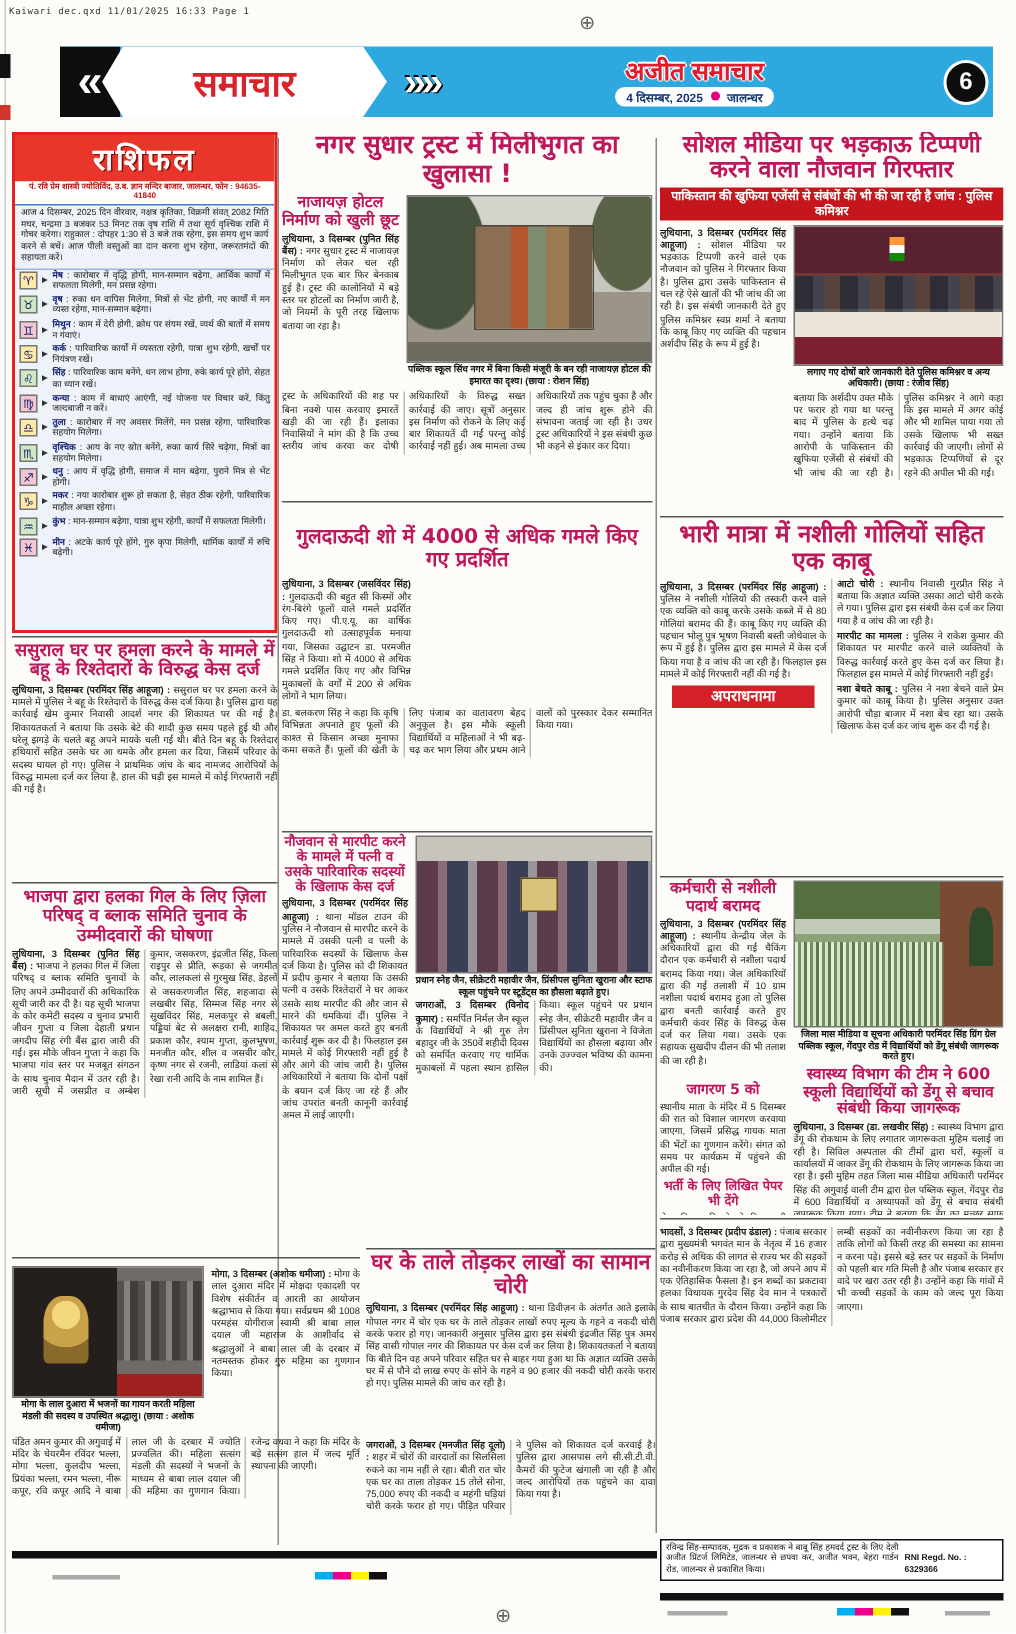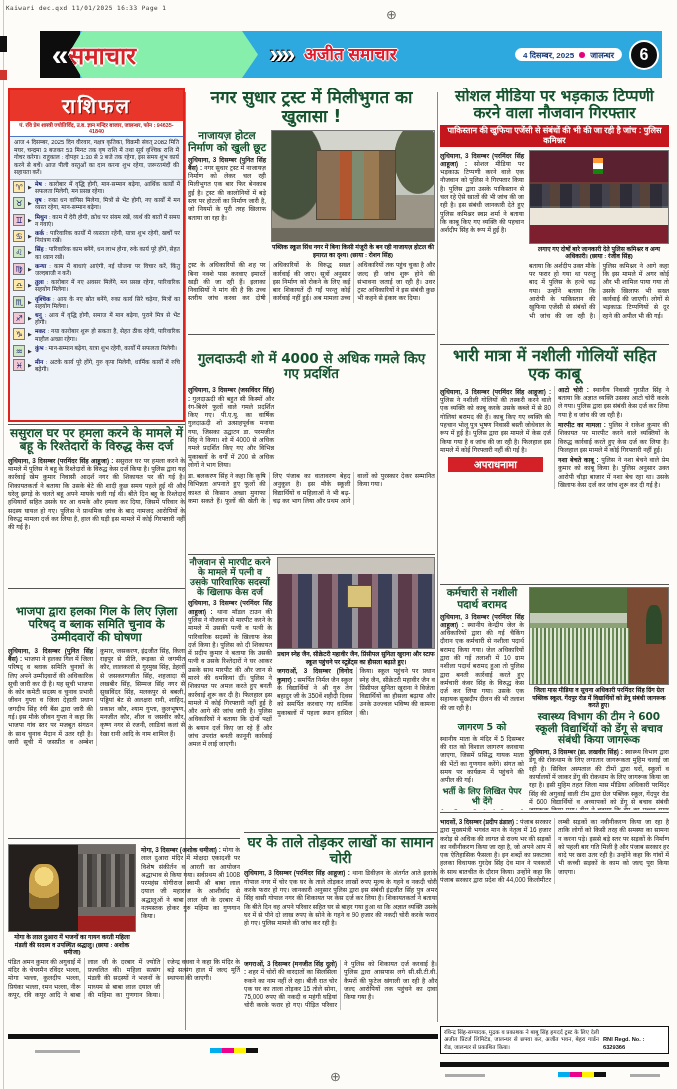--- a/index.html
+++ b/index.html
@@ -11,37 +11,37 @@
   .regmark{font-size:13px;color:#666;line-height:1}
   .edgeline{left:3px;top:0;width:1px;height:1089px;background:#c9c9c9}
   .bleed-black{left:0;top:36px;width:7px;height:16px;background:#111}
   .bleed-red{left:0;top:70px;width:7px;height:10px;background:#d0342c}
 
   
   .masthead{left:40px;top:31px;width:622px;height:47px;background:#2ea9e0;display:flex;align-items:stretch;overflow:hidden}
   .mh-black{flex:0 0 40px;background:#0d0d0d;color:#fff;display:flex;align-items:center;justify-content:center;font-size:30px;font-weight:bold;line-height:1}
   .mh-red{flex:0 0 198px;background:#e11b2b;display:flex;align-items:center;justify-content:center;clip-path:polygon(0 0,calc(100% - 16px) 0,100% 50%,calc(100% - 16px) 100%,0 100%);z-index:2}
   .mh-red .t{color:#fff;font-size:27px;font-weight:bold;text-shadow:-1.5px 0 #000,1.5px 0 #000,0 -1.5px #000,0 1.5px #000,2px 2px 0 #000}
-  .mh-yellow{flex:0 0 190px;margin-left:-12px;background:#86efac;display:flex;align-items:center;justify-content:flex-start;clip-path:polygon(0 0,calc(100% - 16px) 0,100% 50%,calc(100% - 16px) 100%,14px 100%,0 50%,14px 0);z-index:1}
+  .mh-yellow{flex:0 0 190px;margin-left:-12px;background:#ffffff;display:flex;align-items:center;justify-content:center;clip-path:polygon(0 0,calc(100% - 16px) 0,100% 50%,calc(100% - 16px) 100%,14px 100%,0 50%,14px 0);z-index:1}
   .mh-yellow .t{color:#d8232a;font-size:24px;font-weight:bold;text-shadow:-1.5px 0 #fff,1.5px 0 #fff,0 -1.5px #fff,0 1.5px #fff}
   .mh-chevs{flex:0 0 46px;display:flex;align-items:center;justify-content:center;color:#fff;font-size:26px;font-weight:bold;text-shadow:1px 1px 0 #000,-1px -1px 0 #000;letter-spacing:-3px}
-  .mh-right{flex:1;display:flex;flex-direction:row;align-items:center;justify-content:space-between;gap:2px;padding-right:4px}
+  .mh-right{flex:1;display:flex;flex-direction:column;align-items:center;justify-content:center;gap:2px;padding-right:4px}
   .mh-paper{color:#e11b2b;font-size:17px;font-weight:bold;text-shadow:-1px 0 #fff,1px 0 #fff,0 -1px #fff,0 1px #fff;line-height:1}
   .mh-pill{background:#fff;border-radius:8px;padding:1px 8px;display:flex;align-items:center;gap:5px;font-size:8px;font-weight:bold;color:#143a7a}
   .mh-dot{width:6px;height:6px;border-radius:50%;background:#e5007e;display:inline-block}
   .mh-num{flex:0 0 36px;display:flex;align-items:center;justify-content:center}
   .mh-numc{width:30px;height:30px;border-radius:50%;background:#0d0d0d;border:2px solid #fff;color:#fff;font-size:16px;font-weight:bold;display:flex;align-items:center;justify-content:center}
 
   
   .vrule{width:1px;background:#888}
   .hr-art{border-top:1px solid #555}
 
   
   .art{position:absolute;overflow:hidden}
-  .hl{font-weight:bold;color:#14532d;text-align:center;line-height:1.12;font-family:"DejaVu Sans","Liberation Sans",sans-serif}
+  .hl{font-weight:bold;color:#be185d;text-align:center;line-height:1.12;font-family:"DejaVu Sans","Liberation Sans",sans-serif}
   .body{font-size:6.3px;line-height:1.32;text-align:justify;color:#1b1b1b;margin-top:2px}
   .dl{font-weight:bold}
   .cap{font-size:6.1px;font-weight:bold;text-align:center;line-height:1.25;color:#111;margin-top:1px}
   .cols2{column-count:2;column-gap:7px;column-rule:1px solid #bbb}
   .cols3{column-count:3;column-gap:7px;column-rule:1px solid #bbb}
   .ph{position:relative;border:1px solid #777;overflow:hidden}
   .row{display:flex;gap:5px}
 
   
   .horo{left:8px;top:88px;width:177px;height:334px;border:2px solid #e0231c;background:#eef3fa;overflow:hidden}
@@ -262,21 +262,21 @@
       <p class="body"><span class="dl">मारपीट का मामला :</span> <span>पुलिस ने राकेश कुमार की शिकायत पर मारपीट करने वाले व्यक्तियों के विरुद्ध कार्रवाई करते हुए केस दर्ज कर लिया है। फिलहाल इस मामले में कोई गिरफ्तारी नहीं हुई।</span></p>
       <p class="body"><span class="dl">नशा बेचते काबू :</span> <span>पुलिस ने नशा बेचने वाले प्रेम कुमार को काबू किया है। पुलिस अनुसार उक्त आरोपी चौड़ा बाजार में नशा बेच रहा था। उसके खिलाफ केस दर्ज कर जांच शुरू कर दी गई है।</span></p>
     </div>
   </div>
 
   <div class="art hr-art" style="left:8px;top:424px;width:177px;height:160px;padding-top:2px">
     <div class="hl" style="font-size:12px">ससुराल घर पर हमला करने के मामले में बहू के रिश्तेदारों के विरुद्ध केस दर्ज</div>
     <p class="body" style="margin-top:3px"><span class="dl">लुधियाना, 3 दिसम्बर (परमिंदर सिंह आहूजा) :</span> <span>ससुराल घर पर हमला करने के मामले में पुलिस ने बहू के रिश्तेदारों के विरुद्ध केस दर्ज किया है। पुलिस द्वारा यह कार्रवाई खेम कुमार निवासी आदर्श नगर की शिकायत पर की गई है। शिकायतकर्ता ने बताया कि उसके बेटे की शादी कुछ समय पहले हुई थी और घरेलू झगड़े के चलते बहू अपने मायके चली गई थी। बीते दिन बहू के रिश्तेदार हथियारों सहित उसके घर आ धमके और हमला कर दिया, जिसमें परिवार के सदस्य घायल हो गए। पुलिस ने प्राथमिक जांच के बाद नामजद आरोपियों के विरुद्ध मामला दर्ज कर लिया है, हाल की घड़ी इस मामले में कोई गिरफ्तारी नहीं की गई है।</span></p>
   </div>
 
-  <div class="art hr-art" style="left:8px;top:588px;width:177px;height:246px;padding-top:16px">
+  <div class="art hr-art" style="left:8px;top:588px;width:177px;height:246px;padding-top:2px">
     <div class="hl" style="font-size:11.5px">भाजपा द्वारा हलका गिल के लिए ज़िला परिषद् व ब्लाक समिति चुनाव के उम्मीदवारों की घोषणा</div>
     <p class="body cols2" style="margin-top:3px"><span class="dl">लुधियाना, 3 दिसम्बर (पुनित सिंह बैंस) :</span> <span>भाजपा ने हलका गिल में जिला परिषद् व ब्लाक समिति चुनावों के लिए अपने उम्मीदवारों की अधिकारिक सूची जारी कर दी है। यह सूची भाजपा के कोर कमेटी सदस्य व चुनाव प्रभारी जीवन गुप्ता व जिला देहाती प्रधान जगदीप सिंह रंगी बैंस द्वारा जारी की गई। इस मौके जीवन गुप्ता ने कहा कि भाजपा गांव स्तर पर मजबूत संगठन के साथ चुनाव मैदान में उतर रही है। जारी सूची में जसप्रीत व अम्बेश कुमार, जसकरण, इंद्रजीत सिंह, किला राइपुर से प्रीति, रूड़का से जगमीत कौर, लालकलां से गुरमुख सिंह, डेहलों से जसकरणजीत सिंह, शहजादा से लखबीर सिंह, सिम्मज सिंह नगर से सुखविंदर सिंह, मलकपुर से बबली, पड्डियां बेट से अलक्षरा रानी, शाहिद, प्रकाश कौर, श्याम गुप्ता, कुलभूषण, मनजीत कौर, शील व जसवीर कौर, कृष्ण नगर से रजनी, लाडियां कलां से रेखा रानी आदि के नाम शामिल हैं।</span></p>
   </div>
 
   <div class="art hr-art" style="left:188px;top:554px;width:247px;height:276px;padding-top:2px">
     <div class="row">
       <div style="flex:0 0 84px">
         <div class="hl" style="font-size:9px">नौजवान से मारपीट करने के मामले में पत्नी व उसके पारिवारिक सदस्यों के खिलाफ केस दर्ज</div>
         <p class="body" style="margin-top:2px"><span class="dl">लुधियाना, 3 दिसम्बर (परमिंदर सिंह आहूजा) :</span> <span>थाना मॉडल टाउन की पुलिस ने नौजवान से मारपीट करने के मामले में उसकी पत्नी व पत्नी के पारिवारिक सदस्यों के खिलाफ केस दर्ज किया है। पुलिस को दी शिकायत में प्रदीप कुमार ने बताया कि उसकी पत्नी व उसके रिश्तेदारों ने घर आकर उसके साथ मारपीट की और जान से मारने की धमकियां दीं। पुलिस ने शिकायत पर अमल करते हुए बनती कार्रवाई शुरू कर दी है। फिलहाल इस मामले में कोई गिरफ्तारी नहीं हुई है और आगे की जांच जारी है। पुलिस अधिकारियों ने बताया कि दोनों पक्षों के बयान दर्ज किए जा रहे हैं और जांच उपरांत बनती कानूनी कार्रवाई अमल में लाई जाएगी।</span></p>
       </div>

